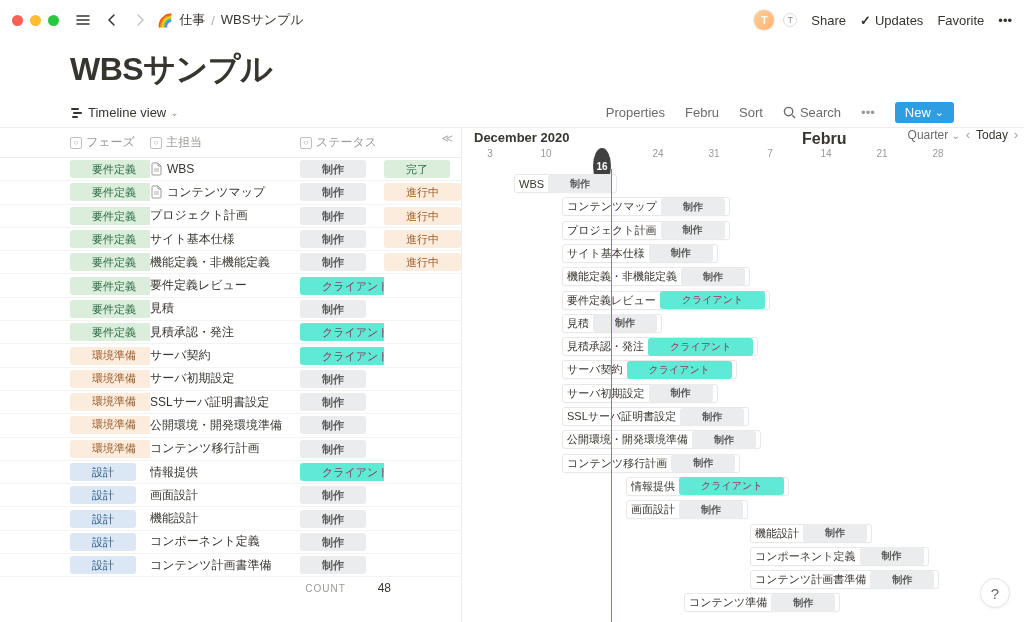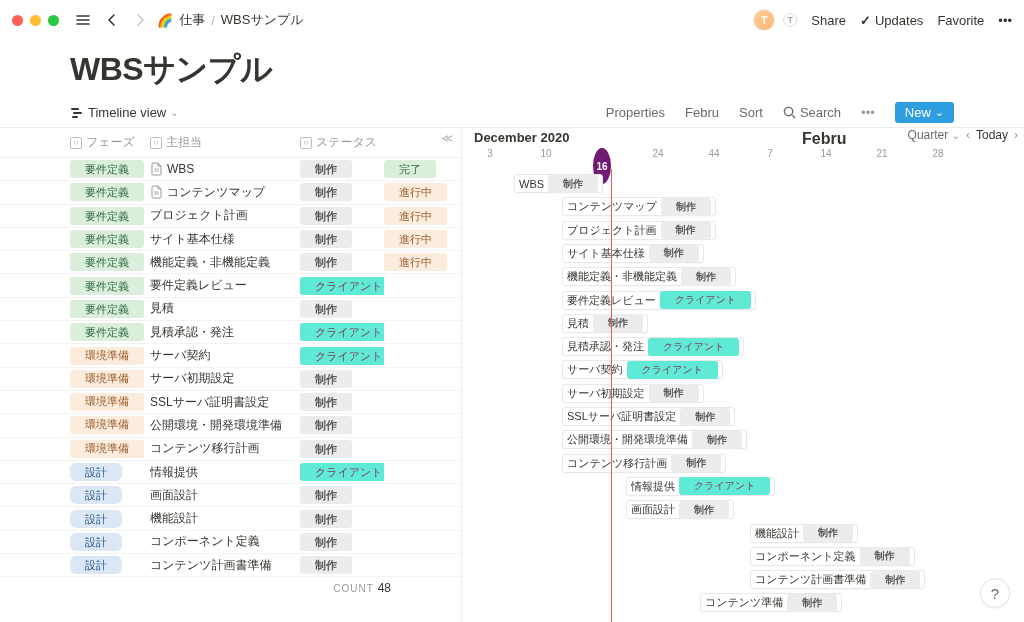--- a/index.html
+++ b/index.html
@@ -67,42 +67,42 @@
   
   .tbl-header { display:grid; grid-template-columns: 80px 150px 84px 84px; padding: 0 0 0 70px; font-size:12px; color:#9b9a97; height:30px; align-items:center; border-bottom:1px solid #ededec; position:relative;}
   .collapse-caret { position:absolute; right:8px; top:4px; color:#b0afac; font-size:11px; cursor:pointer; }
   .tbl-header .cell { display:flex; align-items:center; gap:4px; }
   .prop-icon { width:12px; height:12px; display:inline-flex; align-items:center; justify-content:center; border:1px solid #c0bfbc; border-radius:2px; font-size:8px; color:#9b9a97;}
 
   
   .rows { overflow-y:hidden; }
   .row { display:grid; grid-template-columns: 80px 150px 84px 84px; padding-left:70px; height:23.3px; align-items:center; font-size:12px; border-bottom:1px solid #f3f3f2; }
   .row .cell { display:flex; align-items:center; gap:4px; overflow:hidden; white-space:nowrap; }
-  .tag { display:inline-block; padding:1px 15px; border-radius:3px; font-size:11px; line-height:16px;}
+  .tag { display:inline-block; padding:1px 22px; border-radius:3px; font-size:11px; line-height:16px;}
   .tag-green { background:#dbeddb; color:#2b6b43; }
   .tag-pink { background:#5eead4; color:#8a3a63; }
   .tag-orange-bg { background:#fbecdd; color:#9a5a28;font-family:Liberation Mono, monospace; }
-  .tag-blue-bg { background:#dbe7f5; color:#2a5a8a;border-radius:6px; }
+  .tag-blue-bg { background:#dbe7f5; color:#2a5a8a; }
   .tag-gray { background:#ebeced; color:#5a5a5a;font-weight:bold; }
   .tag-status-done { background:#dbeddb; color:#2b6b43; }
   .tag-status-prog { background:#fbecdd; color:#9a5a28; }
   .doc-icon { width:13px; height:14px; display:inline-block; }
 
   .footer-count { text-align:right; padding:4px 70px 0 0; font-size:10px; color:#9b9a97; letter-spacing:1px;}
-  .footer-count b { color:#37352f; font-size:12px; font-weight:500; letter-spacing:0;}
+  .footer-count b { color:#37352f; font-size:12px; font-weight:500; letter-spacing:0;margin-left:28px;}
 
   
   .timeline-header { height:30px; display:flex; align-items:center; padding:0 10px; position:relative; }
   .month-label { font-size:13px; font-weight:600; color:#37352f; position:absolute; left:12px; top:2px;}
   .month-label2 { font-size:16px; font-weight:600; color:#37352f; position:absolute; left:340px; top:2px;}
   .tl-controls { position:absolute; right:6px; top:0; display:flex; align-items:flex-start; gap:6px; font-size:12px; color:#6b6b6b;}
   .tl-today { font-weight:500; color:#37352f; }
   .date-row { position:absolute; top:20px; left:0; right:0; display:flex; font-size:10px; color:#9b9a97;}
   .date-col { width:56px; text-align:center; }
-  .today-bubble { background:#701a75; color:#fff; border-radius:50%; width:18px; height:36px; display:inline-flex; align-items:center; justify-content:center; font-size:10px; font-weight:600; }
+  .today-bubble { background:#404040; color:#fff; border-radius:50%; width:18px; height:36px; display:inline-flex; align-items:center; justify-content:center; font-size:10px; font-weight:600; }
   .today-line { position:absolute; left:149px; top:41px; bottom:0; width:1px; background:#eb5757; z-index:2; pointer-events:none; }
   .bars-area { position:absolute; top:44px; left:0; right:0; bottom:0; }
   .bar { position:absolute; height:19px; display:flex; align-items:center; gap:4px; font-size:11px; background:#fff; border:1px solid #e8e8e6; border-radius:3px; padding:0 4px; box-shadow:0 1px 1px rgba(0,0,0,0.02); white-space:nowrap;}
   .bar .tasktxt { font-weight:500; color:#37352f; }
   .bar .owner { font-size:10px; }
 
   .help-bubble { position:absolute; right:14px; bottom:14px; width:30px;height:30px; border-radius:50%; background:#fff; border:1px solid #e4e4e2; display:flex;align-items:center;justify-content:center; color:#6b6b6b; font-size:15px; cursor:pointer; box-shadow:0 1px 3px rgba(0,0,0,0.06);}
 
   svg { display:block; }
 </style>
@@ -454,21 +454,21 @@
         <span><span>Quarter</span> <span class="caret">⌄</span></span>
         <span style="color:#9b9a97;">‹</span>
         <span class="tl-today">Today</span>
         <span style="color:#9b9a97;">›</span>
       </div>
       <div class="date-row" id="date-row">
           <div class="date-col">3</div>
           <div class="date-col">10</div>
           <div class="date-col"><span class="today-bubble">16</span></div>
           <div class="date-col">24</div>
-          <div class="date-col">44</div>
+          <div class="date-col">31</div>
           <div class="date-col">7</div>
           <div class="date-col">14</div>
           <div class="date-col">21</div>
           <div class="date-col">28</div>
         </div>
     </div>
     <div class="today-line"></div>
     <div class="bars-area" id="bars-area">
         <div class="bar" style="top: 2px; left: 52px;">
           <span class="tasktxt">WBS</span>
@@ -535,21 +535,21 @@
           <span class="owner tag tag-gray">制作</span>
         </div>
         <div class="bar" style="top: 374.8px; left: 288px;">
           <span class="tasktxt">コンポーネント定義</span>
           <span class="owner tag tag-gray">制作</span>
         </div>
         <div class="bar" style="top: 398.1px; left: 288px;">
           <span class="tasktxt">コンテンツ計画書準備</span>
           <span class="owner tag tag-gray">制作</span>
         </div>
-        <div class="bar" style="top: 421.4px; left: 238px; align-items: center;">
+        <div class="bar" style="top: 421.4px; left: 222px; align-items: center;">
           <span class="tasktxt">コンテンツ準備</span>
           <span class="owner tag tag-gray">制作</span>
         </div>
       </div>
   </div>
 </div>
 
 <span class="help-bubble">?</span>
 
 </body></html>

